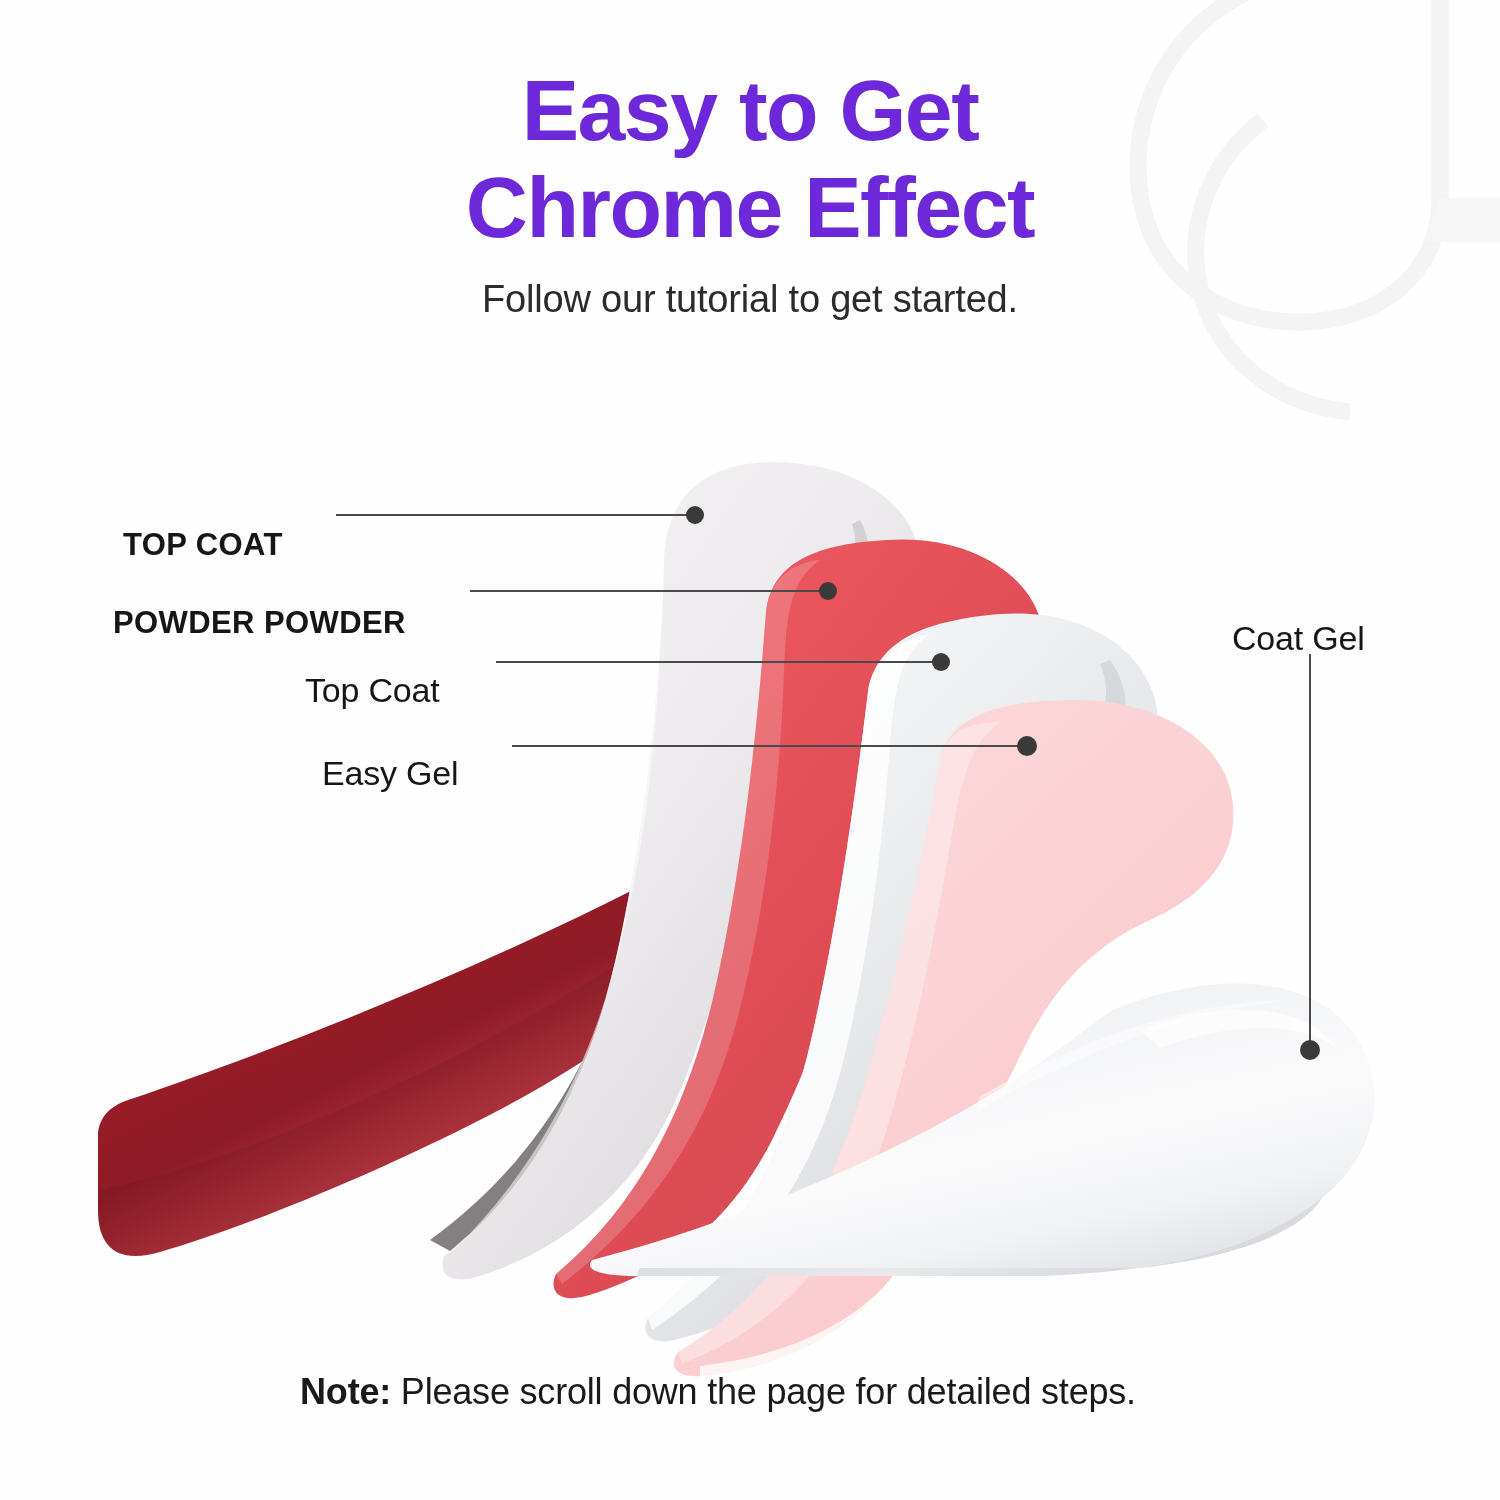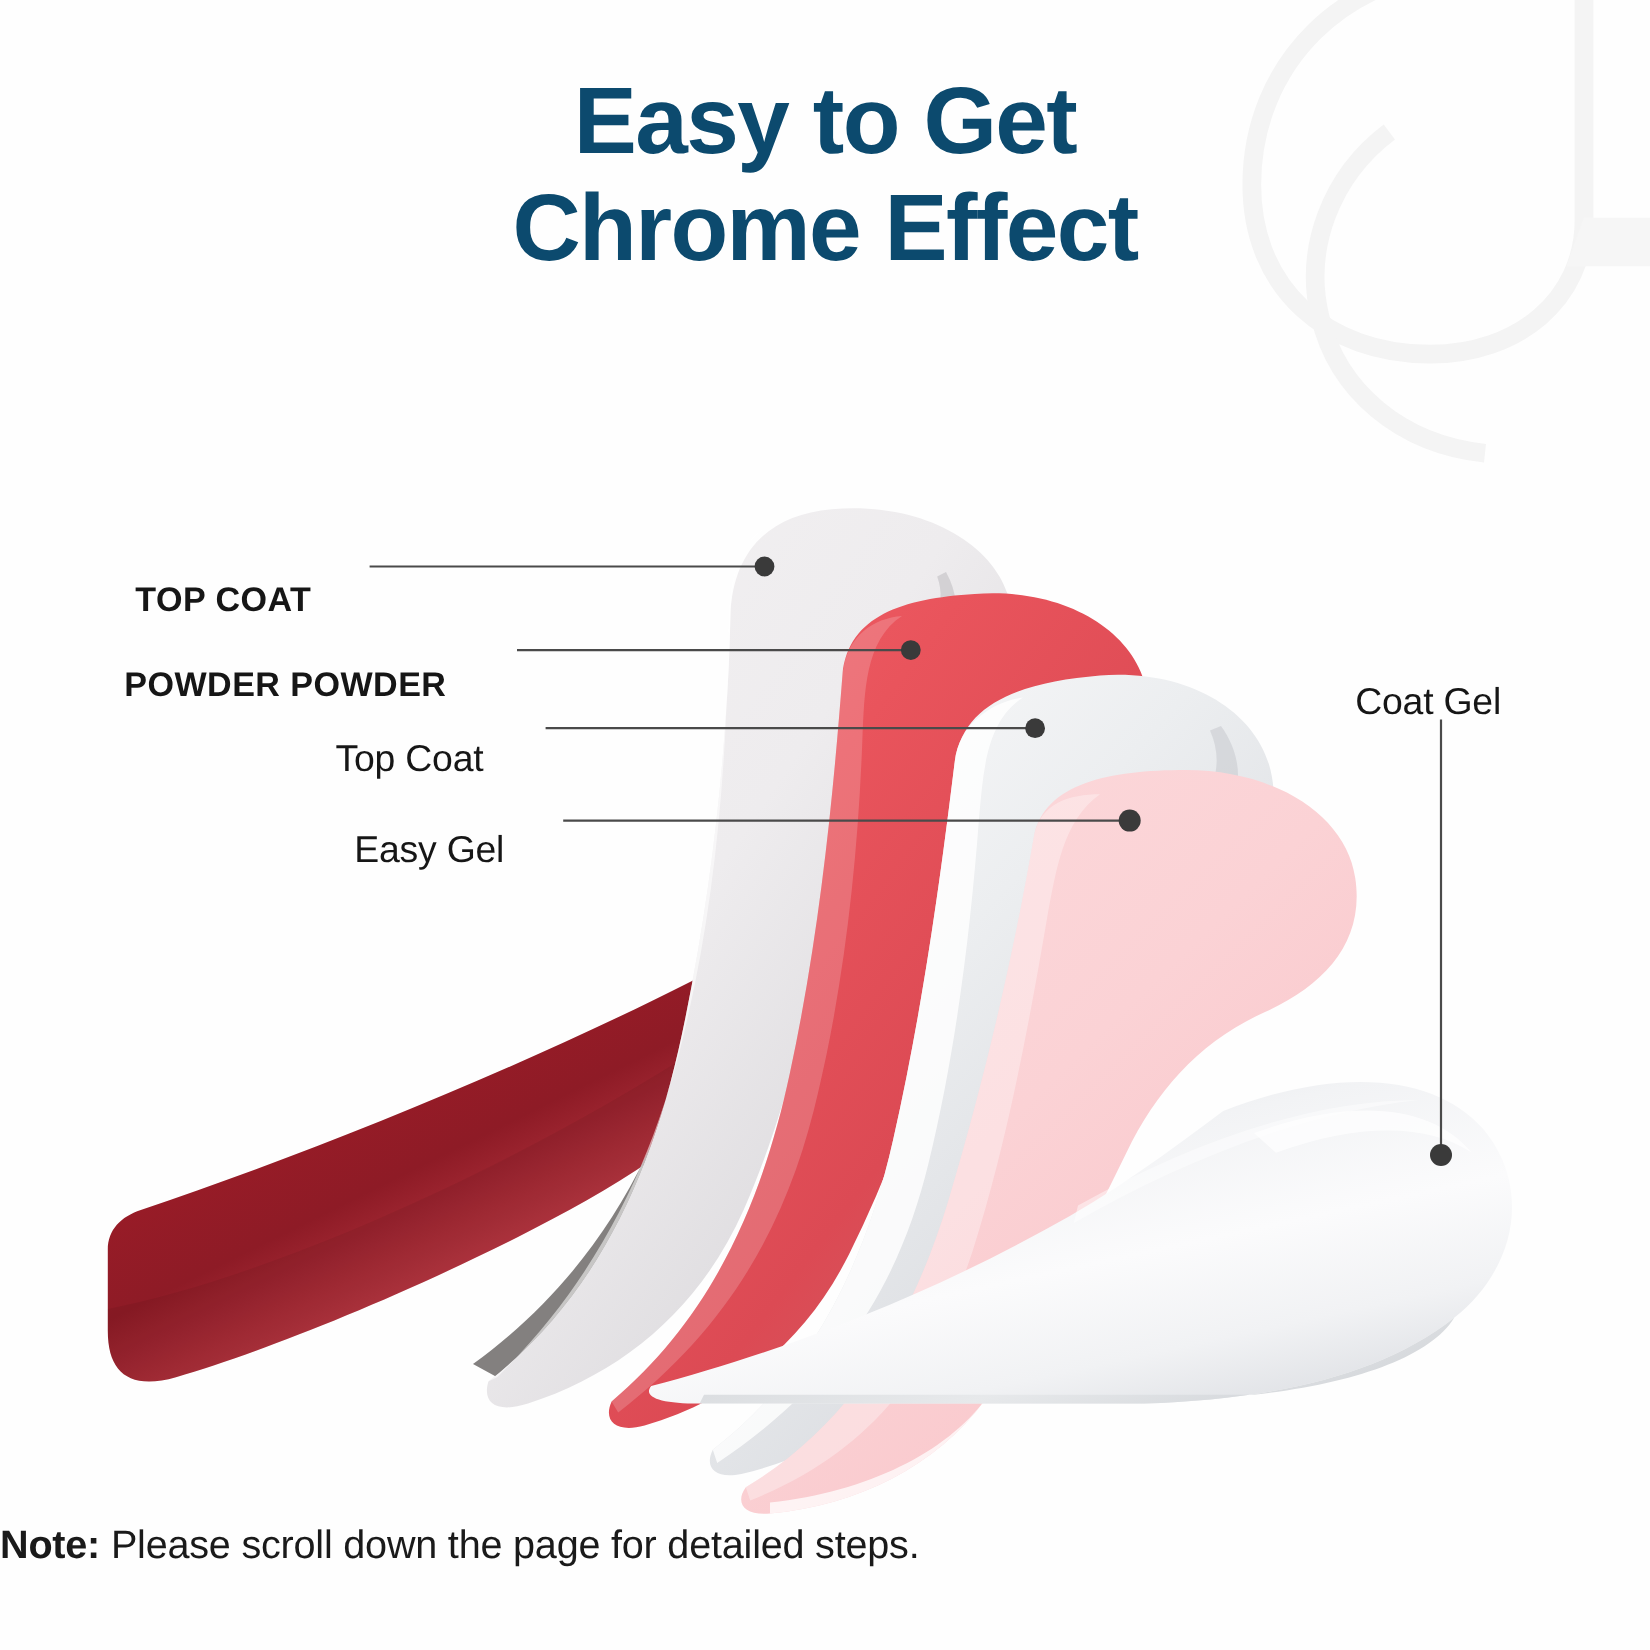--- a/index.html
+++ b/index.html
@@ -34,21 +34,21 @@
     left:0; top:62px;
     width:1500px;
     text-align:center;
     z-index:6;
   }
   .headline {
     font-size:86px;
     font-weight:700;
     letter-spacing:-1.5px;
     line-height:1.13;
-    color:#0c4a6e;
+    color:#6d28d9;
     white-space:pre-line;
     text-align:center;
   }
   .subhead {
     margin-top:22px;
     font-size:38px;
     font-weight:400;
     color:#2b2b2b;
     letter-spacing:-0.2px;
   }
@@ -77,45 +77,46 @@
     margin-top:29px;
   }
   .cl-bold { font-weight:700; font-size:31px; letter-spacing:0.4px; }
   .cl-reg  { font-weight:400; font-size:34px; letter-spacing:-0.2px; }
 
   
   .note {
     position:absolute;
     left:0; top:1371px;
     width:1436px;
+    text-align:center;
     font-size:36px;
     color:#1a1a1a;
     letter-spacing:-0.2px;
     z-index:6;
-    margin-top:12px;
   }
   .note b { font-weight:700; }
 </style>
 </head>
 <body>
 
 <div id="stage">
 
   <svg class="watermark" viewBox="0 0 480 430" xmlns="http://www.w3.org/2000/svg">
     <g fill="none" stroke="#f4f4f4" stroke-width="17">
       <path d="M330 -30 C200 -30 118 60 118 168 C118 262 186 322 280 322 C360 322 420 272 420 200
                L420 -30 Z"></path>
       <path d="M243 120 C190 160 165 226 180 288 C196 356 254 404 330 412"></path>
     </g>
     <path d="M420 198 L500 198 L500 242 L404 242 Z" fill="#f6f6f6"></path>
   </svg>
 
   <div class="header">
     <div class="headline">Easy to Get
 Chrome Effect</div>
+    <div class="subhead">Follow our tutorial to get started.</div>
   </div>
 
   <svg class="illo" viewBox="0 0 1500 1500" xmlns="http://www.w3.org/2000/svg">
     <defs>
 
       <linearGradient id="gRedBase" x1="0" y1="0" x2="0.75" y2="1">
         <stop offset="0%" stop-color="#8d1420"></stop>
         <stop offset="28%" stop-color="#a01c28"></stop>
         <stop offset="55%" stop-color="#8e1b26"></stop>
         <stop offset="78%" stop-color="#c23d48"></stop>

